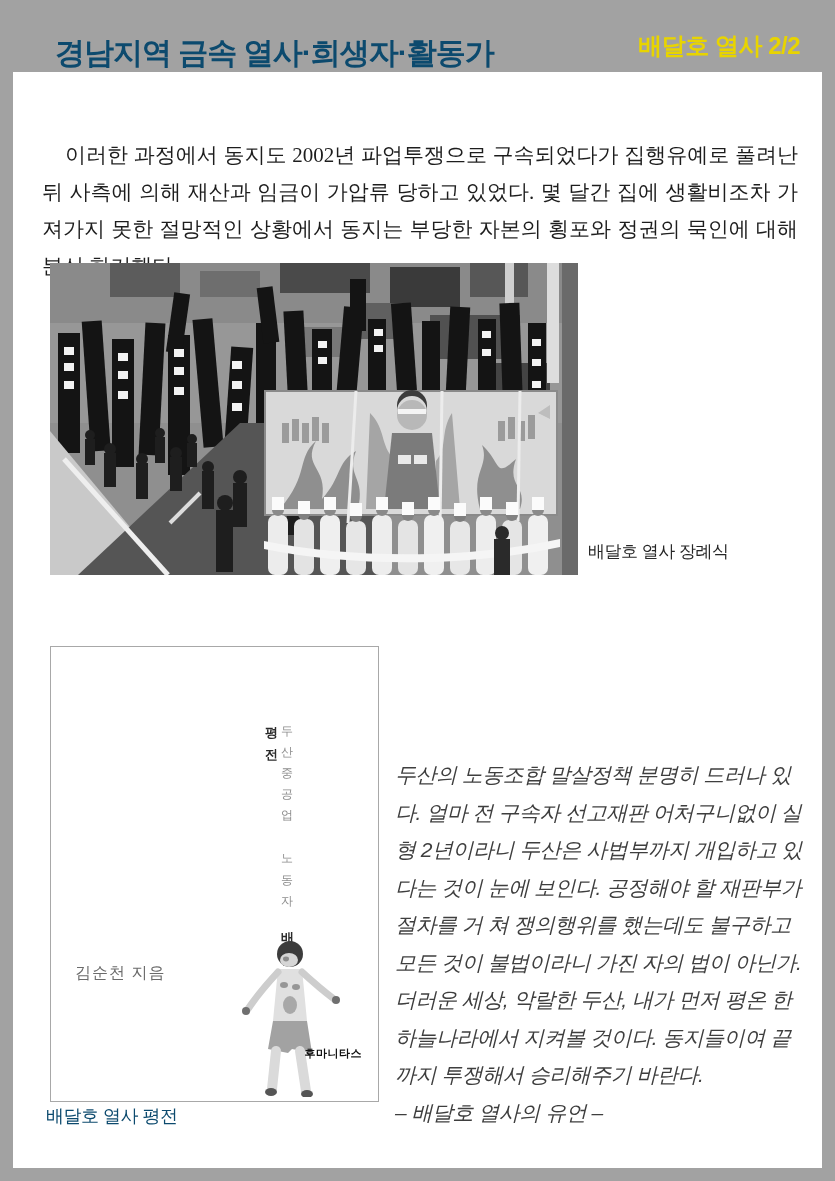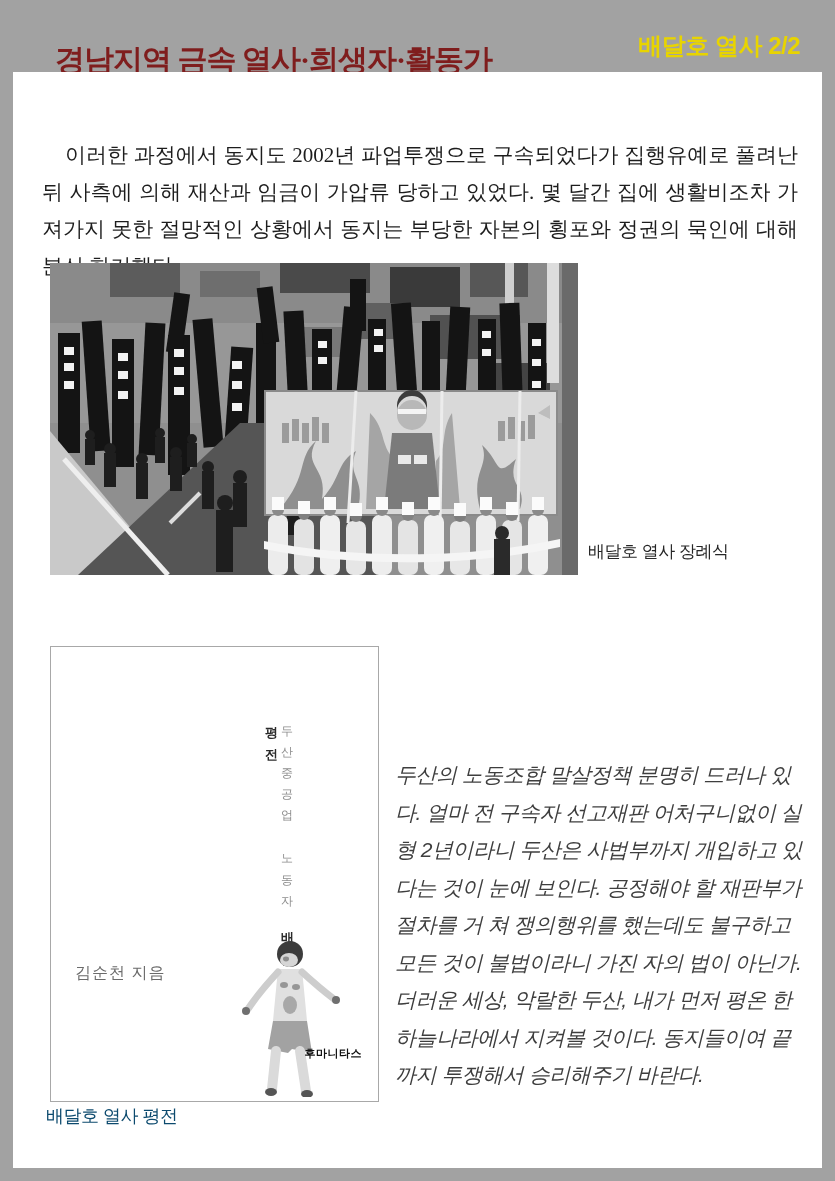--- a/index.html
+++ b/index.html
@@ -9,24 +9,23 @@
     position:relative;
     font-family:"Liberation Sans","DejaVu Sans",sans-serif;
     overflow:hidden;
   }
   .sheet{
     position:absolute;left:13px;top:72px;right:13px;bottom:13px;
     background:#ffffff;
   }
   
   .hdr-title{
-    position:absolute;left:55px;top:40px;
-    color:#7f1d1d;font-size:30px;font-weight:800;letter-spacing:-1px;
+    position:absolute;left:55px;top:33px;
+    color:#0c4a6e;font-size:30px;font-weight:800;letter-spacing:-1px;
     white-space:nowrap;
-    font-family:Liberation Serif, serif;
   }
   .hdr-label{
     position:absolute;right:35px;top:30px;
     color:#e8d400;font-size:24px;font-weight:800;letter-spacing:-0.5px;
     white-space:nowrap;
     margin-left:20px;
   }
   
   .intro{
     position:absolute;left:42px;top:116px;width:756px;
@@ -288,13 +287,14 @@
     <path d="M68,112 L74,152" stroke="#dadada" stroke-width="10" stroke-linecap="round"></path>
     <ellipse cx="39" cy="153" rx="6" ry="4" fill="#555555"></ellipse>
     <ellipse cx="75" cy="155" rx="6" ry="4" fill="#555555"></ellipse>
   </svg>
   <div class="book-publisher">후마니타스</div>
 </div>
 <div class="book-caption">배달호 열사 평전</div>
 
 <div class="quote">
   <span>두산의 노동조합 말살정책 분명히 드러나 있다. 얼마 전 구속자 선고재판 어처구니없이 실형 2년이라니 두산은 사법부까지 개입하고 있다는 것이 눈에 보인다. 공정해야 할 재판부가 절차를 거 쳐 쟁의행위를 했는데도 불구하고 모든 것이 불법이라니 가진 자의 법이 아닌가. 더러운 세상, 악랄한 두산, 내가 먼저 평온 한 하늘나라에서 지켜볼 것이다. 동지들이여 끝까지 투쟁해서 승리해주기 바란다.</span>
+  <span class="attribution">– 배달호 열사의 유언 –</span>
 </div>
 
 </body></html>

